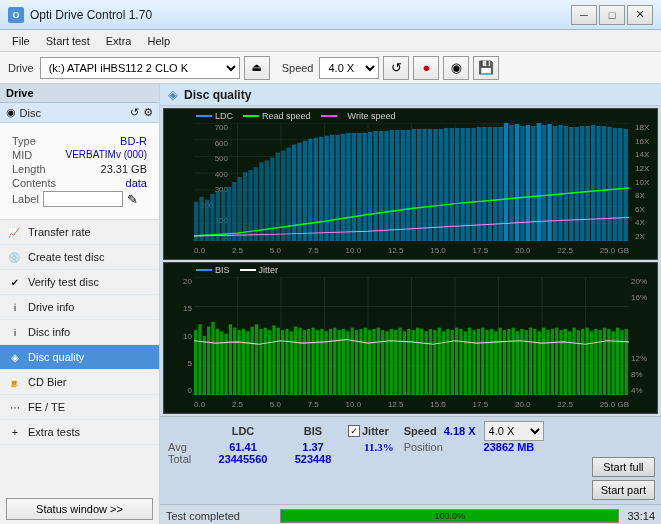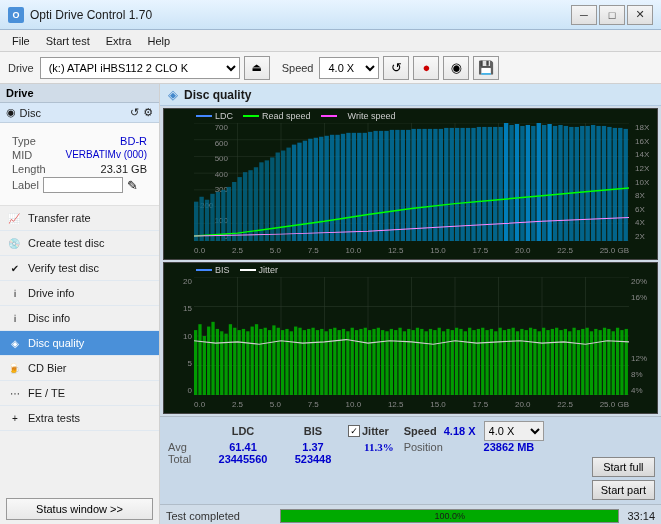--- a/index.html
+++ b/index.html
@@ -109,20 +109,24 @@
         <span class="disc-label">Type</span>
         <span class="disc-value">BD-R</span>
       </div>
       <div class="disc-row">
         <span class="disc-label">MID</span>
         <span class="disc-value" style="font-size:10px;">VERBATIMv (000)</span>
       </div>
       <div class="disc-row">
         <span class="disc-label">Length</span>
         <span class="disc-value black">23.31 GB</span>
+      </div>
+      <div class="disc-row">
+        <span class="disc-label">Contents</span>
+        <span class="disc-value">data</span>
       </div>
       <div class="label-row">
         <span class="disc-label">Label</span>
         <input class="label-input" type="text" style="">
         <span style="cursor:pointer; font-size:13px;">✎</span>
       </div>
     </div>
 
     <div>
       <div class="sidebar-nav-item">

